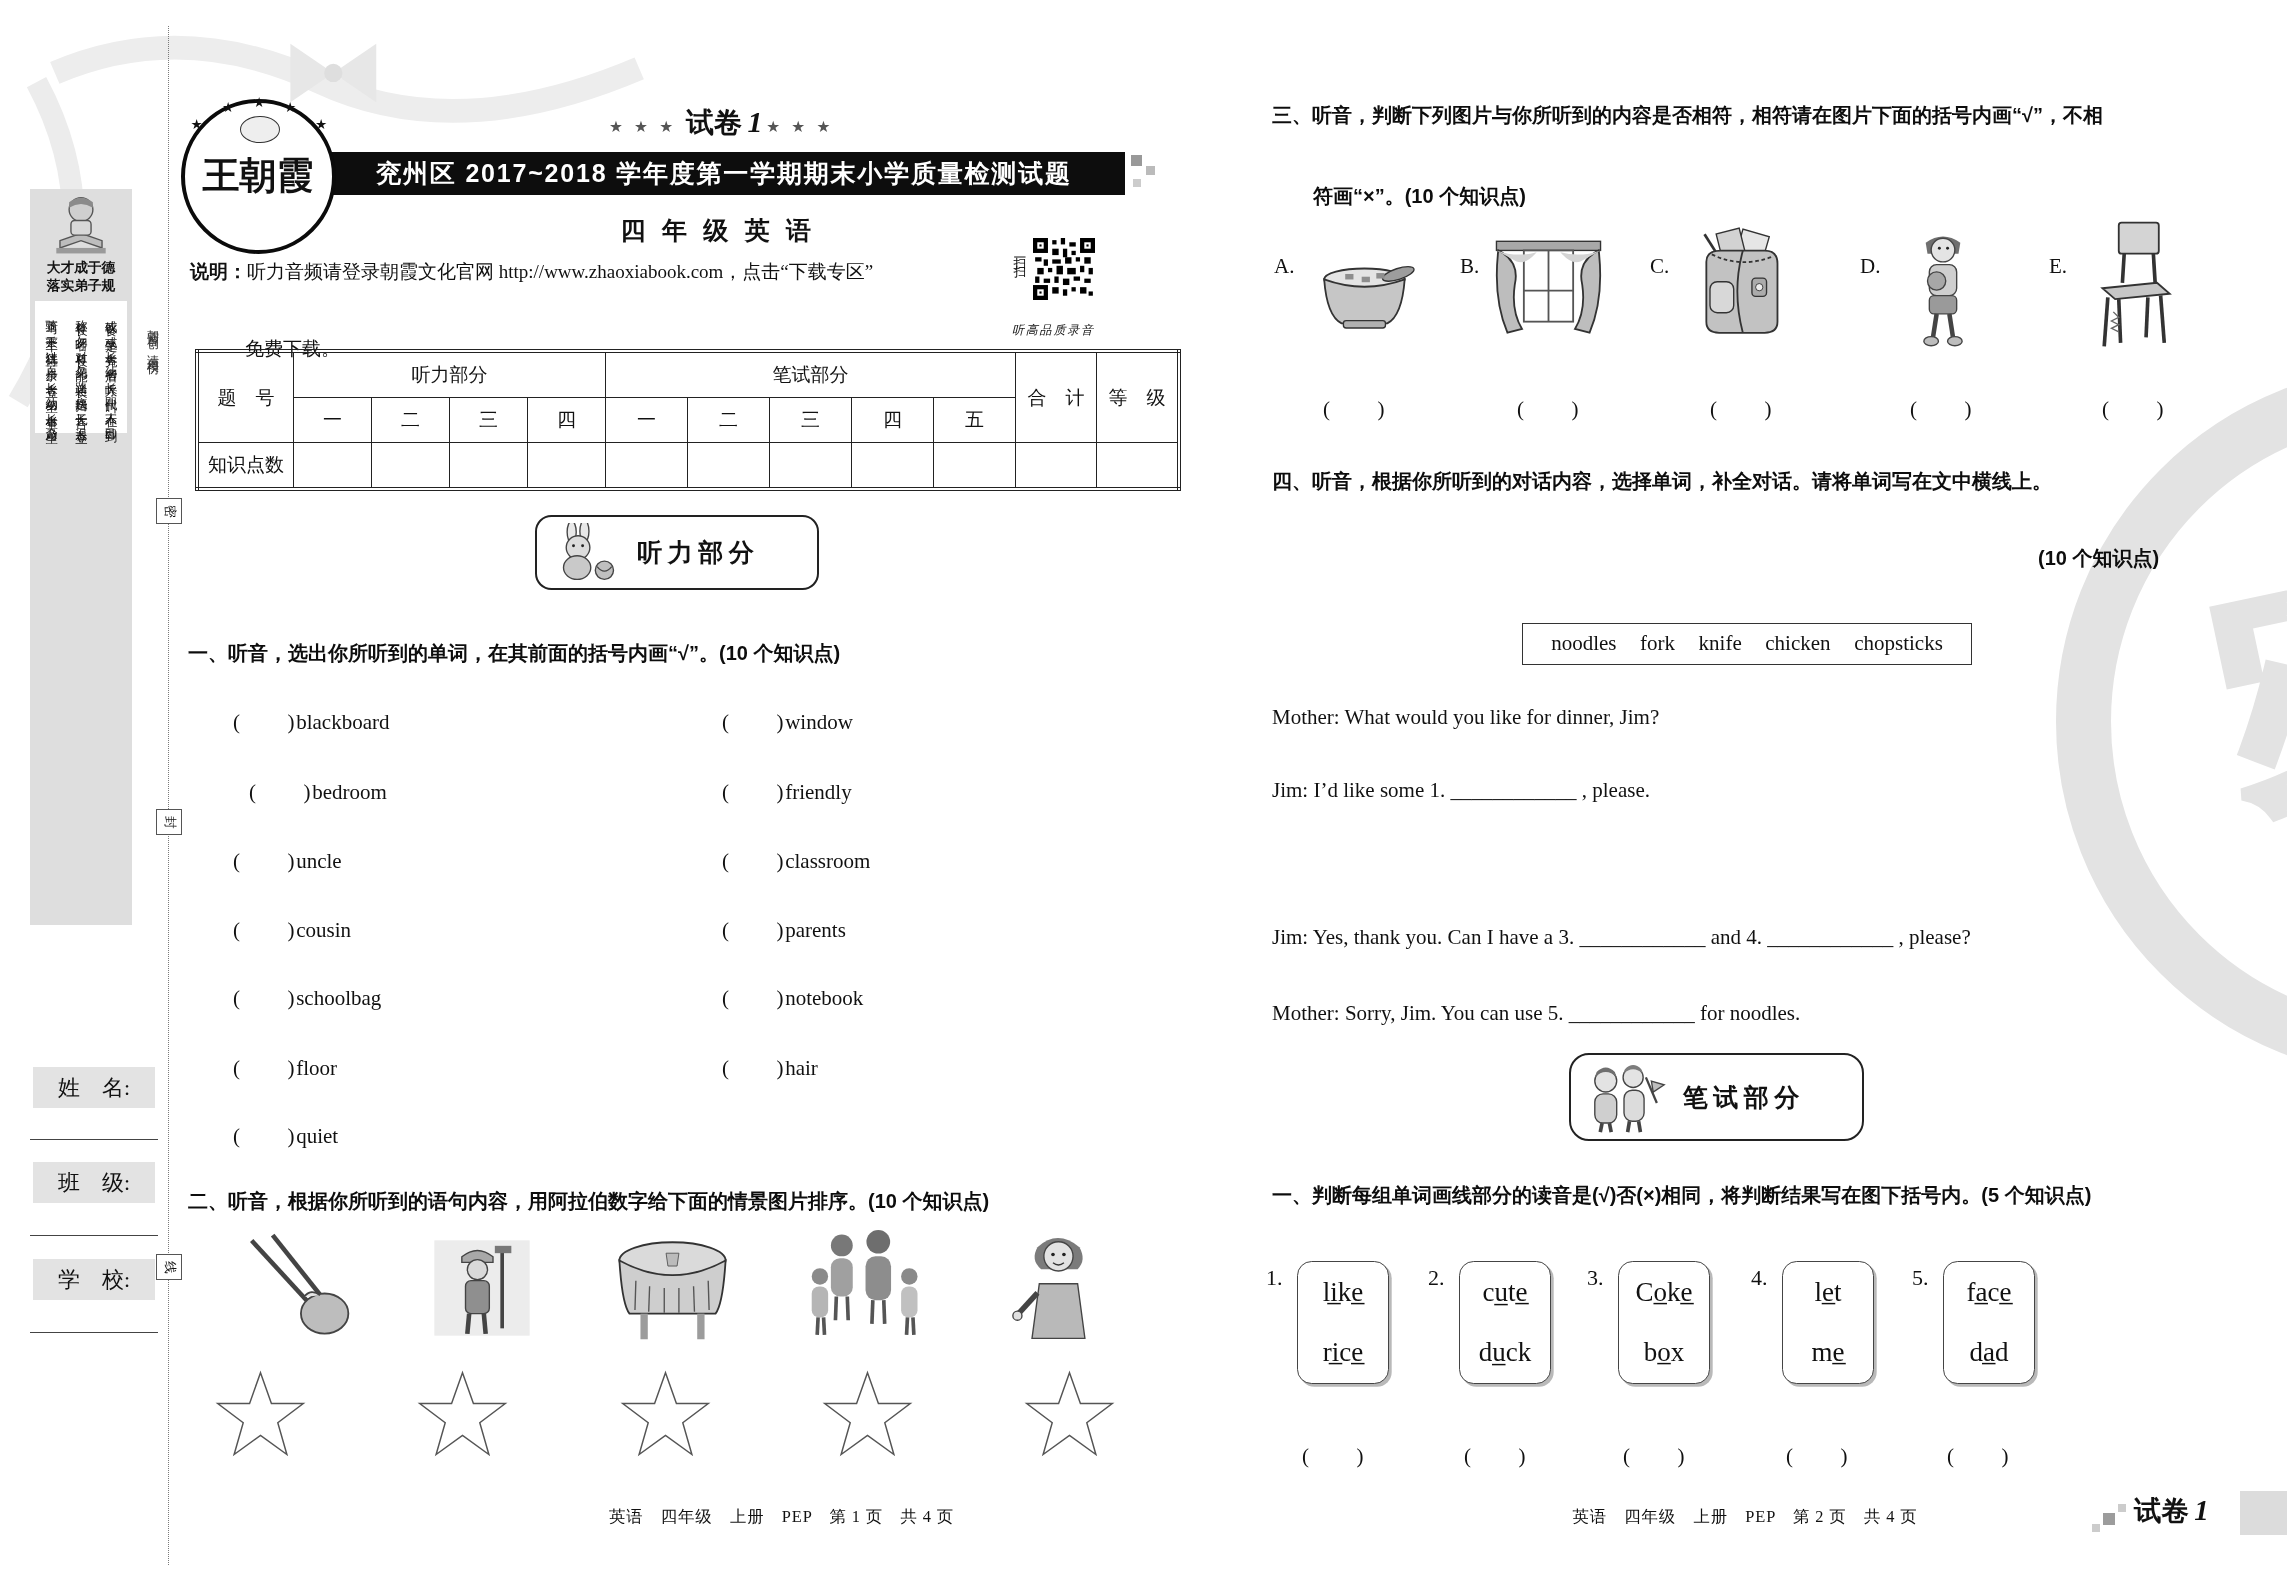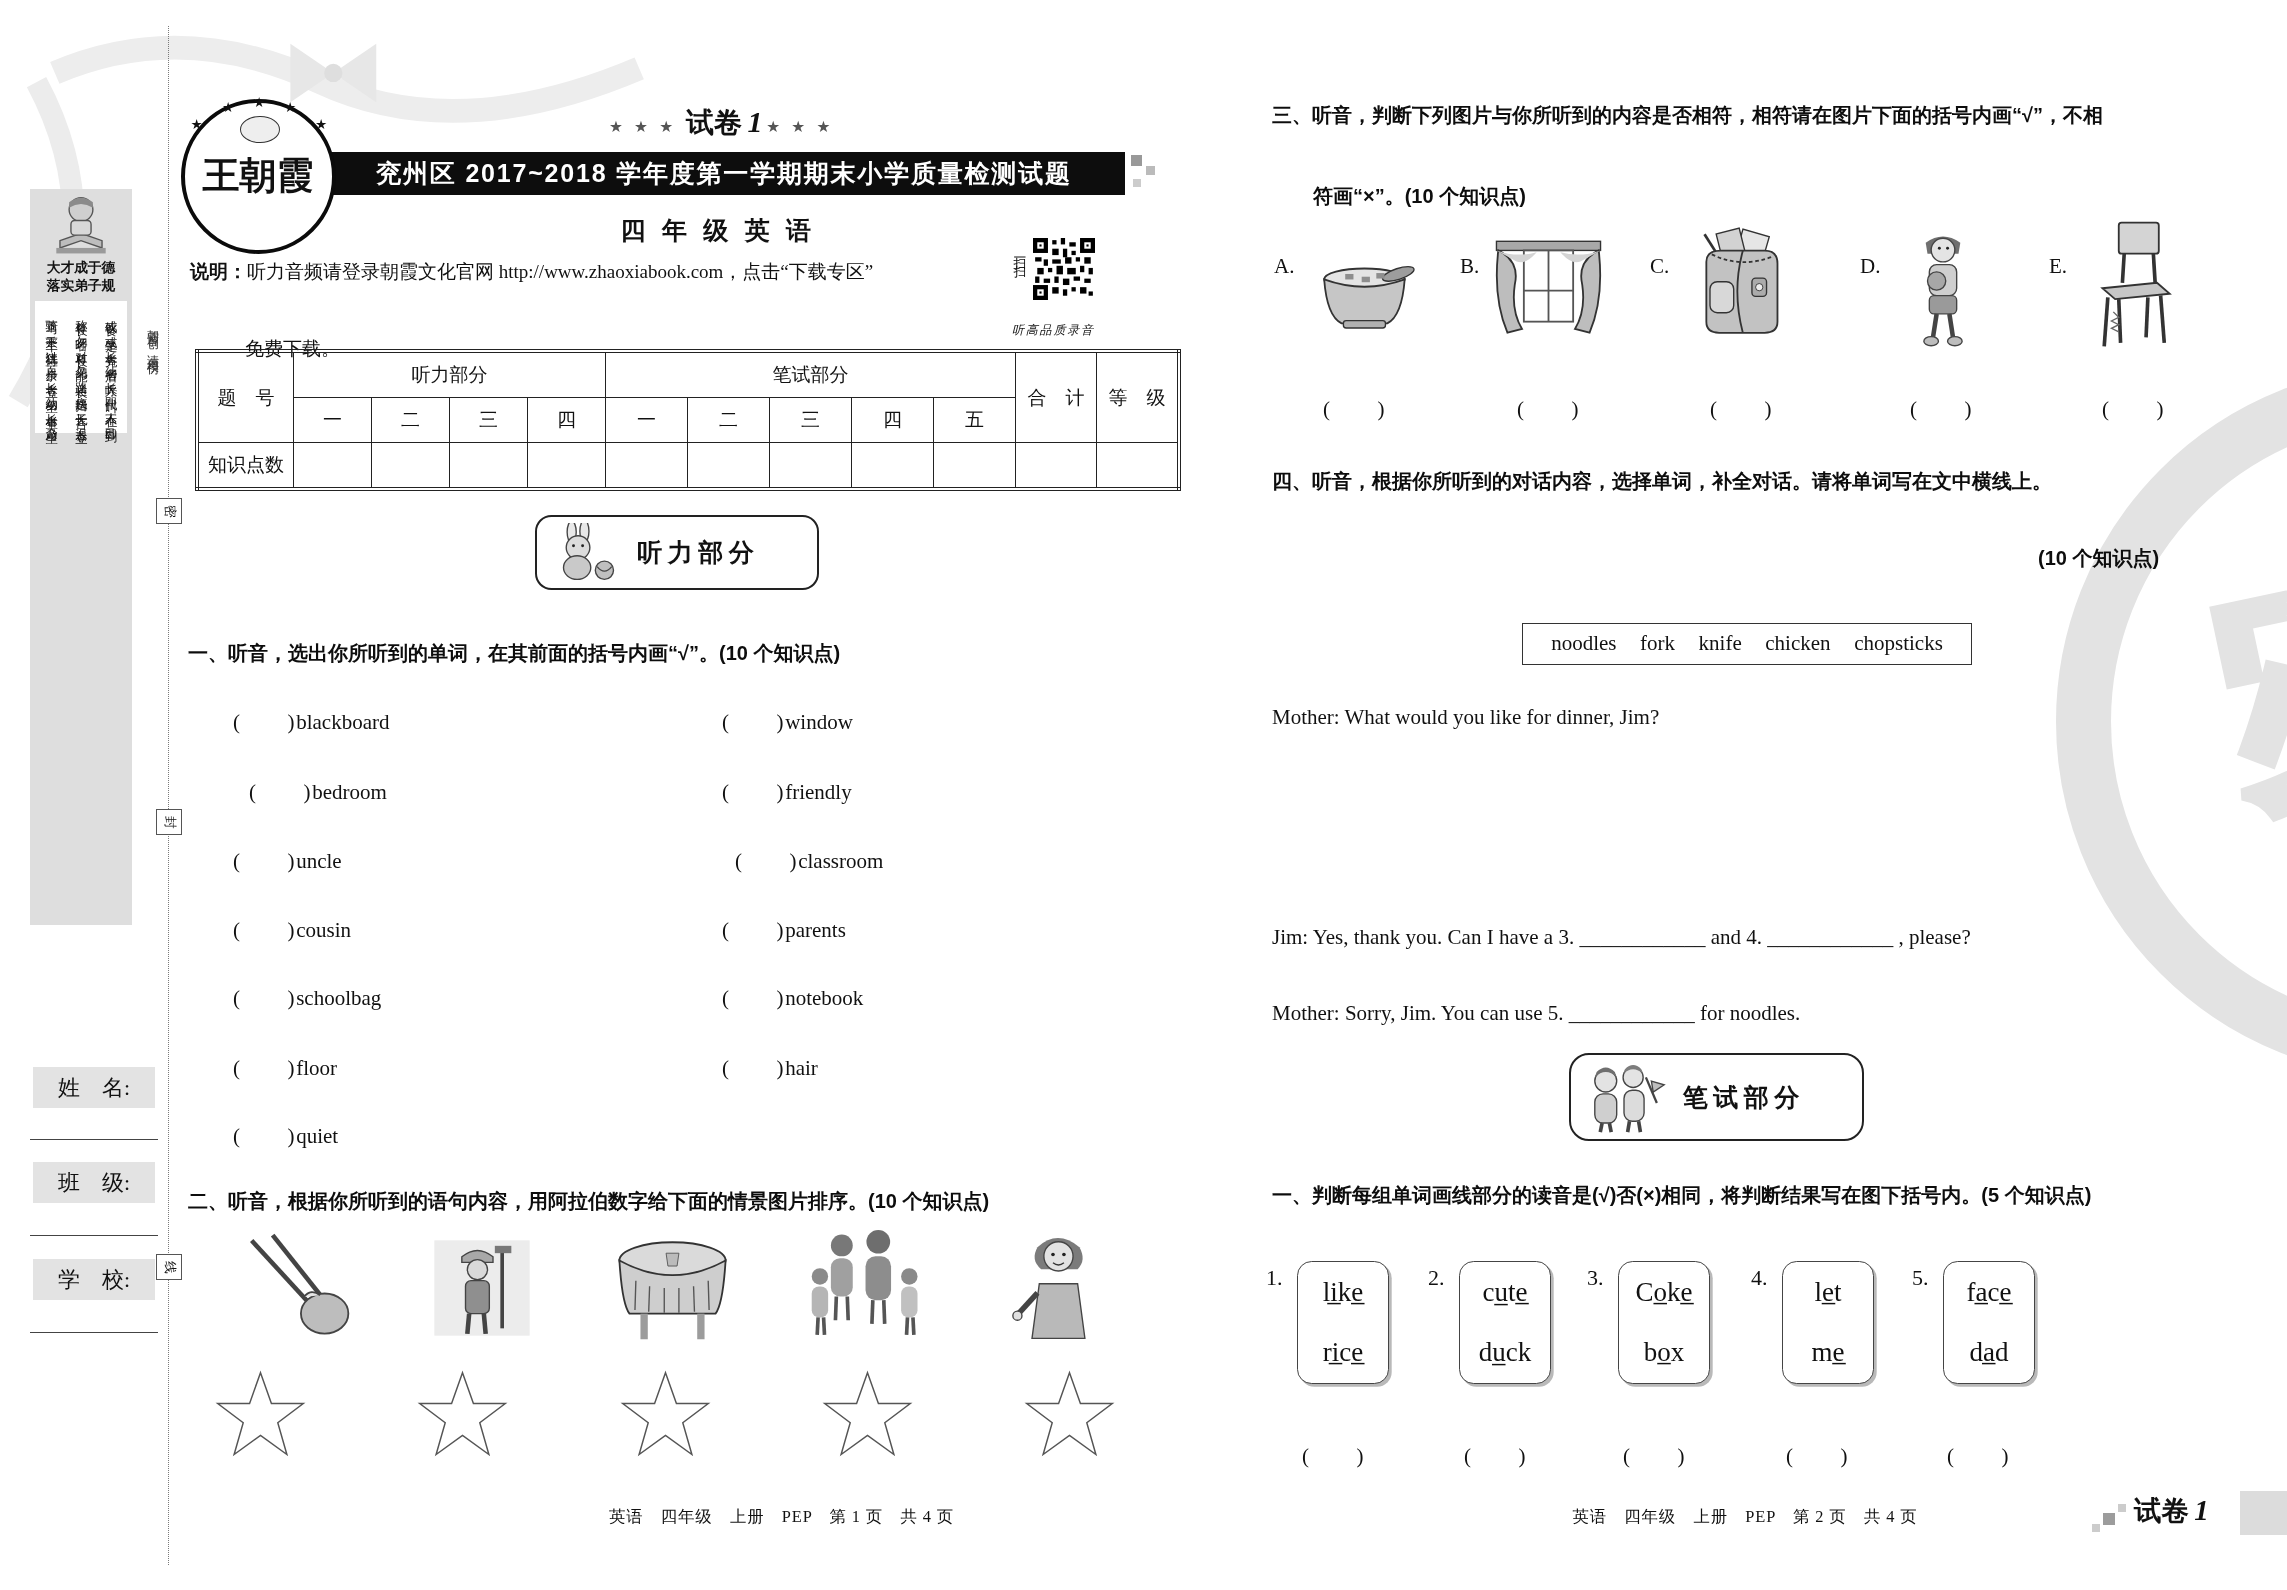--- a/index.html
+++ b/index.html
@@ -280,21 +280,21 @@
     <span class="btxt" style="margin-left:18.3px;">听力部分</span>
   </div>
 
   <div class="abs zh-h" style="left:188px;top:640px;">一、听音，选出你所听到的单词，在其前面的括号内画“√”。(10 个知识点)</div>
 
   <div class="abs" style="left:233px;top:708px;"><span class="paren">(　　)</span><span class="word">blackboard</span></div>
   <div class="abs" style="left:722px;top:708px;"><span class="paren">(　　)</span><span class="word">window</span></div>
   <div class="abs" style="left:233px;top:778px;margin-left:16px;"><span class="paren">(　　)</span><span class="word">bedroom</span></div>
   <div class="abs" style="left:722px;top:778px;"><span class="paren">(　　)</span><span class="word">friendly</span></div>
   <div class="abs" style="left:233px;top:847px;"><span class="paren">(　　)</span><span class="word">uncle</span></div>
-  <div class="abs" style="left:722px;top:847px;margin-left:13px;"><span class="paren">(　　)</span><span class="word">classroom</span></div>
+  <div class="abs" style="left:722px;top:847px;"><span class="paren">(　　)</span><span class="word">classroom</span></div>
   <div class="abs" style="left:233px;top:916px;"><span class="paren">(　　)</span><span class="word">cousin</span></div>
   <div class="abs" style="left:722px;top:916px;"><span class="paren">(　　)</span><span class="word">parents</span></div>
   <div class="abs" style="left:233px;top:984px;"><span class="paren">(　　)</span><span class="word">schoolbag</span></div>
   <div class="abs" style="left:722px;top:984px;"><span class="paren">(　　)</span><span class="word">notebook</span></div>
   <div class="abs" style="left:233px;top:1054px;"><span class="paren">(　　)</span><span class="word">floor</span></div>
   <div class="abs" style="left:722px;top:1054px;"><span class="paren">(　　)</span><span class="word">hair</span></div>
   <div class="abs" style="left:233px;top:1122px;"><span class="paren">(　　)</span><span class="word">quiet</span></div>
 
   <div class="abs zh-h" style="left:188px;top:1188px;">二、听音，根据你所听到的语句内容，用阿拉伯数字给下面的情景图片排序。(10 个知识点)</div>
 
@@ -462,20 +462,21 @@
   <div class="abs paren" style="left:1710px;top:395px;">(　　)</div>
   <div class="abs paren" style="left:1910px;top:395px;">(　　)</div>
   <div class="abs paren" style="left:2102px;top:395px;">(　　)</div>
 
   <div class="abs zh-h" style="left:1272px;top:468px;">四、听音，根据你所听到的对话内容，选择单词，补全对话。请将单词写在文中横线上。</div>
   <div class="abs zh-h" style="left:2038px;top:545px;">(10 个知识点)</div>
 
   <div class="abs wbank">noodles fork knife chicken chopsticks</div>
 
   <div class="abs dlg" style="top:705px;">Mother: What would you like for dinner, Jim?</div>
+  <div class="abs dlg" style="top:778px;">Jim: I’d like some 1. ____________ , please.</div>
   <div class="abs dlg" style="top:925px;">Jim: Yes, thank you. Can I have a 3. ____________ and 4. ____________ , please?</div>
   <div class="abs dlg" style="top:1001px;">Mother: Sorry, Jim. You can use 5. ____________ for noodles.</div>
 
   <div class="abs badge" style="left:1569px;top:1053px;width:291px;height:84px;border-radius:20px;">
     <svg width="88" height="73" viewBox="0 0 96 80" style="margin-left:9.1px;">
       <circle cx="28" cy="22" r="12" fill="#e3e3e3" stroke="#444" stroke-width="1.5"></circle>
       <path d="M16,18 Q28,6 40,18 L38,12 Q28,2 18,12 Z" fill="#6f6f6f"></path>
       <circle cx="58" cy="18" r="11" fill="#e3e3e3" stroke="#444" stroke-width="1.5"></circle>
       <path d="M47,14 Q58,4 69,14 L67,9 Q58,0 49,9 Z" fill="#7d7d7d"></path>
       <rect x="16" y="36" width="24" height="32" rx="9" fill="#cfcfcf" stroke="#444" stroke-width="1.5"></rect>

